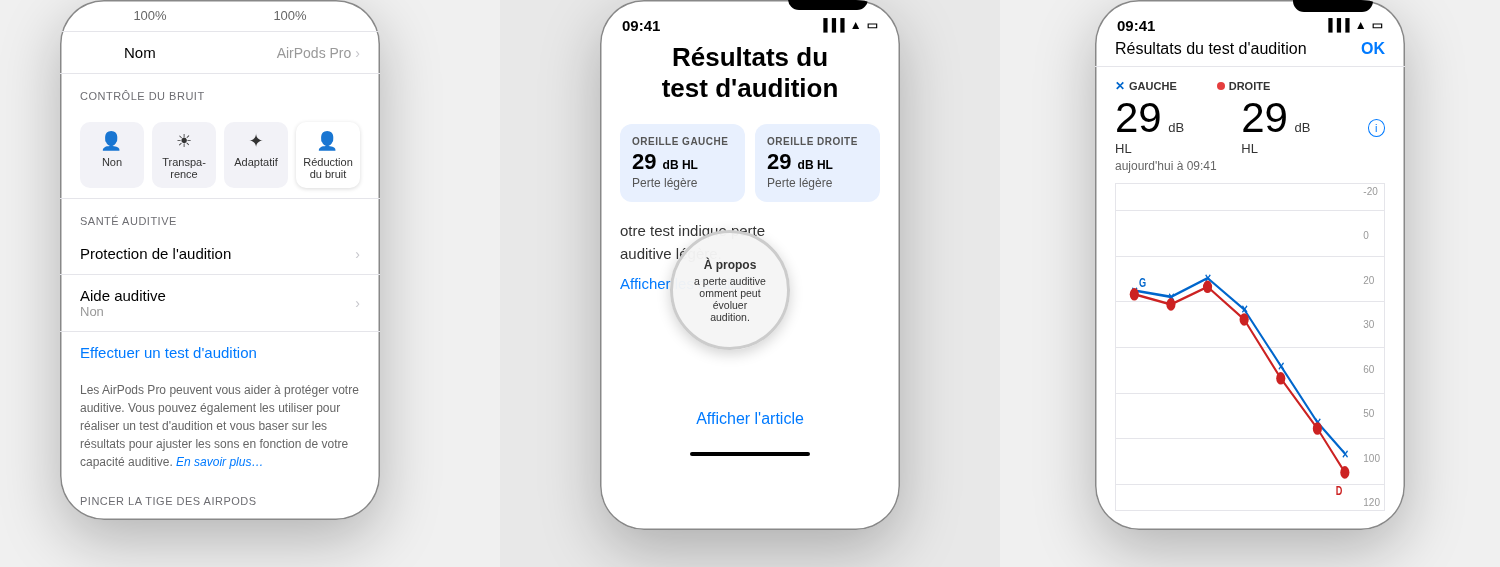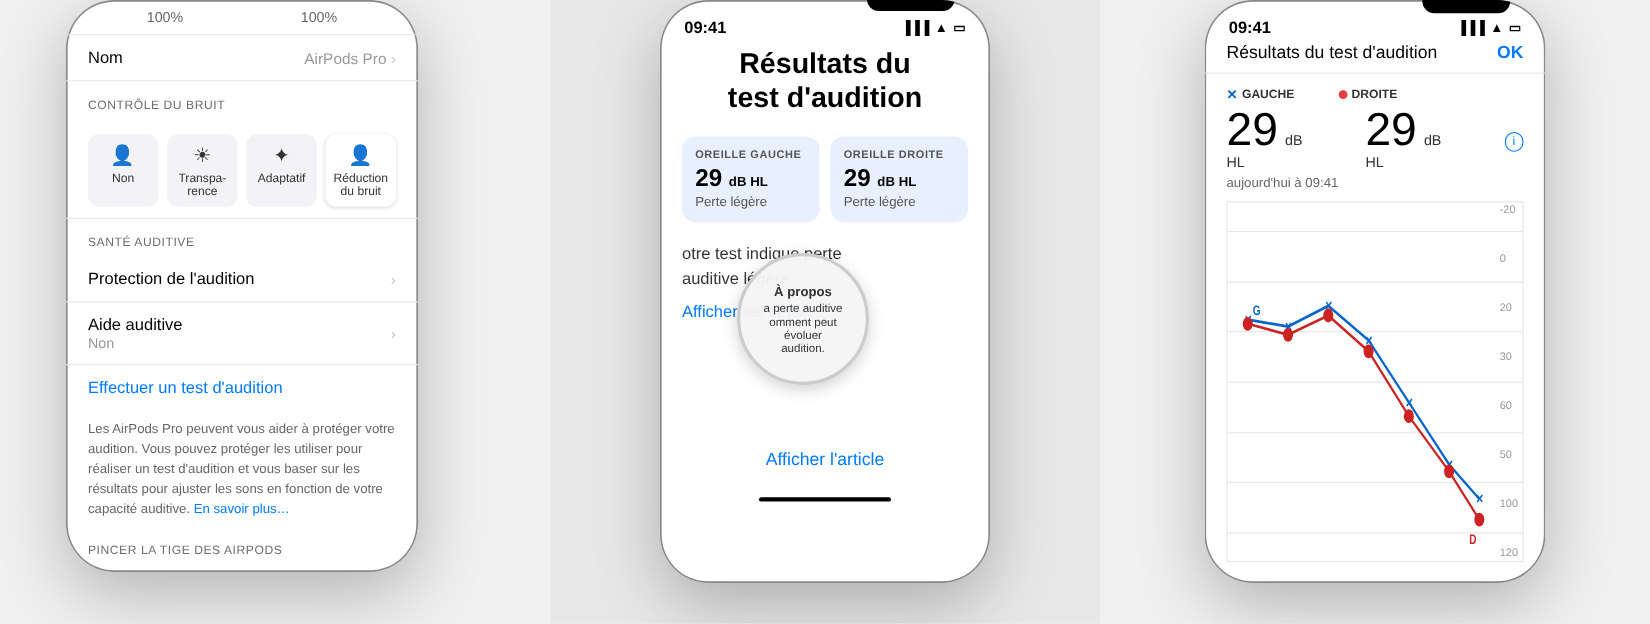--- a/index.html
+++ b/index.html
@@ -89,21 +89,21 @@
       border-bottom: 1px solid #e5e5ea;
     }
     .settings-row {
       display: flex;
       align-items: center;
       justify-content: space-between;
       padding: 12px 20px;
       border-bottom: 1px solid #e5e5ea;
       font-size: 15px;
     }
-    .settings-row .label { color: #000; }
+    .settings-row .label { color: #000; margin-left: 44px; }
     .settings-row .value { color: #999; display: flex; align-items: center; gap: 4px; font-size: 14px; }
     .chevron { color: #c7c7cc; font-size: 14px; }
 
     .section-header {
       font-size: 11px;
       color: #6d6d72;
       text-transform: uppercase;
       letter-spacing: 0.5px;
       padding: 16px 20px 6px;
     }
@@ -146,21 +146,21 @@
     .settings-item:last-child { border-bottom: none; }
     .item-left { display: flex; flex-direction: column; }
     .item-subtitle { font-size: 13px; color: #999; }
     .link-blue { color: #007aff; font-size: 15px; padding: 12px 20px; display: block; }
     .description-text {
       font-size: 12px;
       color: #666;
       padding: 8px 20px;
       line-height: 1.5;
     }
-    .link-inline { color: #007aff; }
+    .link-inline { color: #007aff; font-style: italic; }
 
     
     .phone2-content {
       padding: 16px 20px;
     }
     .hearing-title {
       font-size: 26px;
       font-weight: 700;
       text-align: center;
       line-height: 1.2;
@@ -348,21 +348,21 @@
       <div class="item-left">
         <span>Aide auditive</span>
         <span class="item-subtitle">Non</span>
       </div>
       <span class="chevron">›</span>
     </div>
 
     <a class="link-blue">Effectuer un test d'audition</a>
 
     <div class="description-text">
-      <span>Les AirPods Pro peuvent vous aider à protéger votre audition. Vous pouvez protéger les utiliser pour réaliser un test d'audition et vous baser sur les résultats pour ajuster les sons en fonction de votre capacité auditive.</span>
+      <span>Les AirPods Pro peuvent vous aider à protéger votre auditive. Vous pouvez également les utiliser pour réaliser un test d'audition et vous baser sur les résultats pour ajuster les sons en fonction de votre capacité auditive.</span>
       <span class="link-inline">En savoir plus…</span>
     </div>
 
     <div class="section-header">PINCER LA TIGE DES AIRPODS</div>
 
   </div>
 </div>
 
 <div class="panel middle">
   <div class="phone phone-2">

